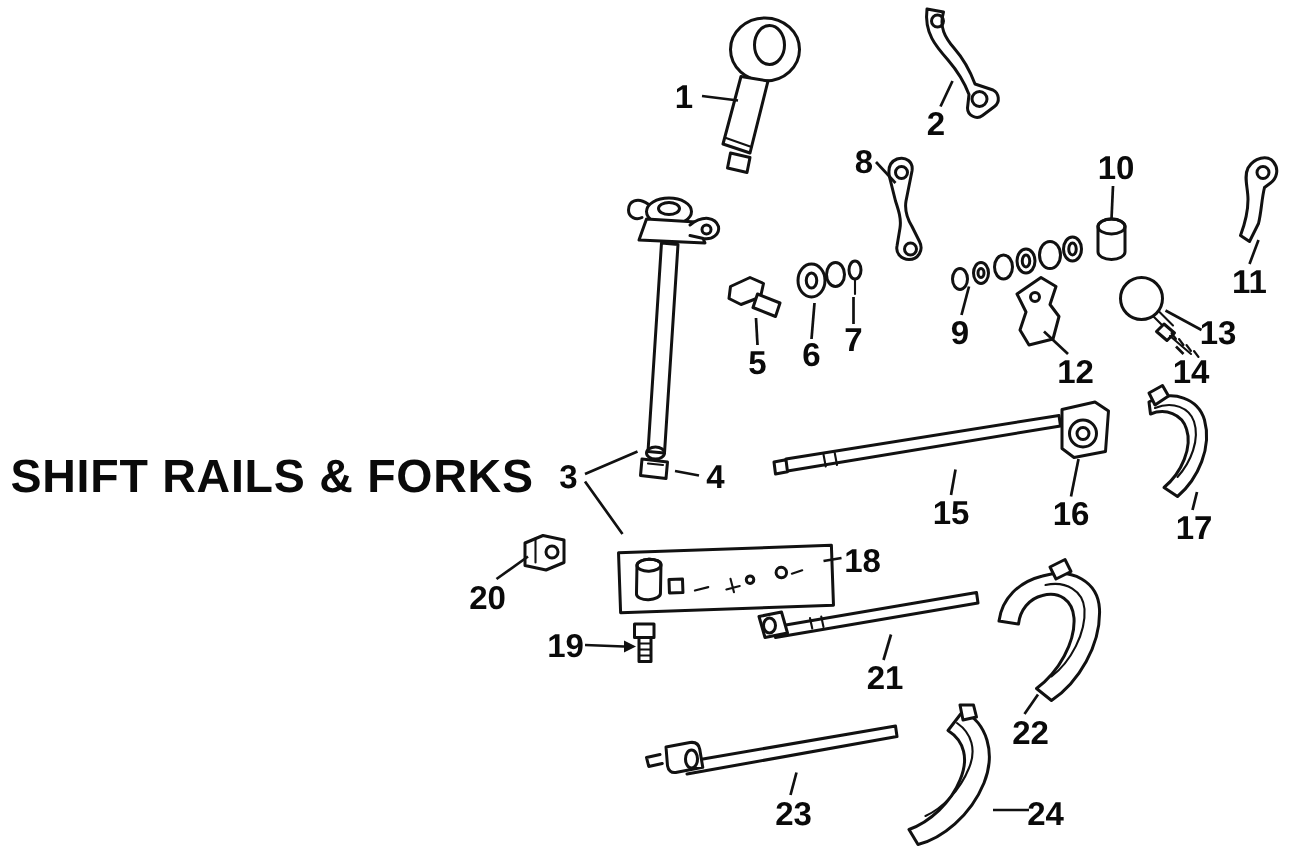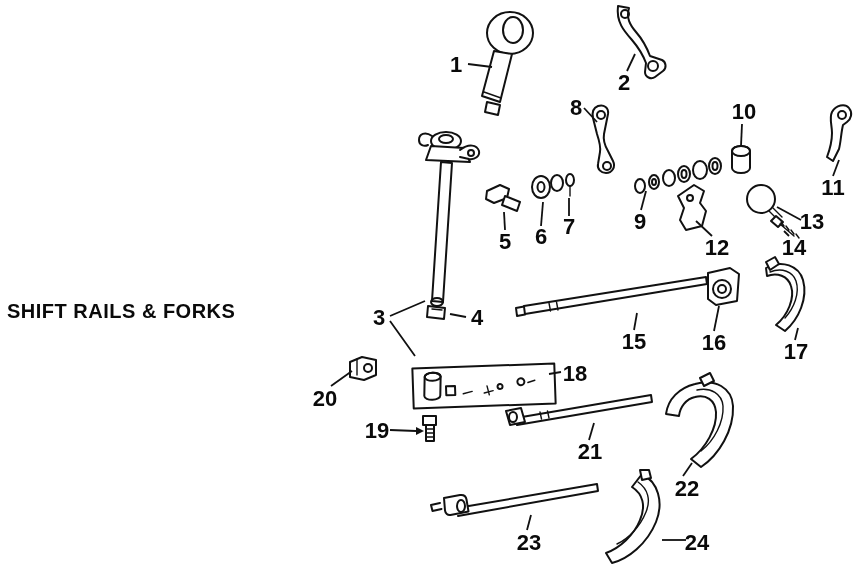--- a/index.html
+++ b/index.html
@@ -15,21 +15,21 @@
   .ln{stroke:#111;stroke-width:2;fill:none;stroke-linejoin:round;stroke-linecap:round;}
   .lnw{stroke:#111;stroke-width:2;fill:#fff;stroke-linejoin:round;stroke-linecap:round;}
   .thin{stroke:#111;stroke-width:1.4;fill:none;stroke-linecap:round;}
   .leader{stroke:#111;stroke-width:1.8;fill:none;}
   .callout{
     font-family:"Liberation Sans", sans-serif;
     font-size:22px;font-weight:bold;fill:#0a0a0a;stroke:none;
   }
   #title{
     position:absolute;left:7px;top:300px;
-    font-size:20px;font-weight:bold;color:#0a0a0a;
+    font-size:31px;font-weight:bold;color:#0a0a0a;
     letter-spacing:0.5px;white-space:nowrap;
   }
 </style>
 </head>
 <body>
 
 <div id="stage">
 
   <div id="title">SHIFT RAILS &amp; FORKS</div>
 

